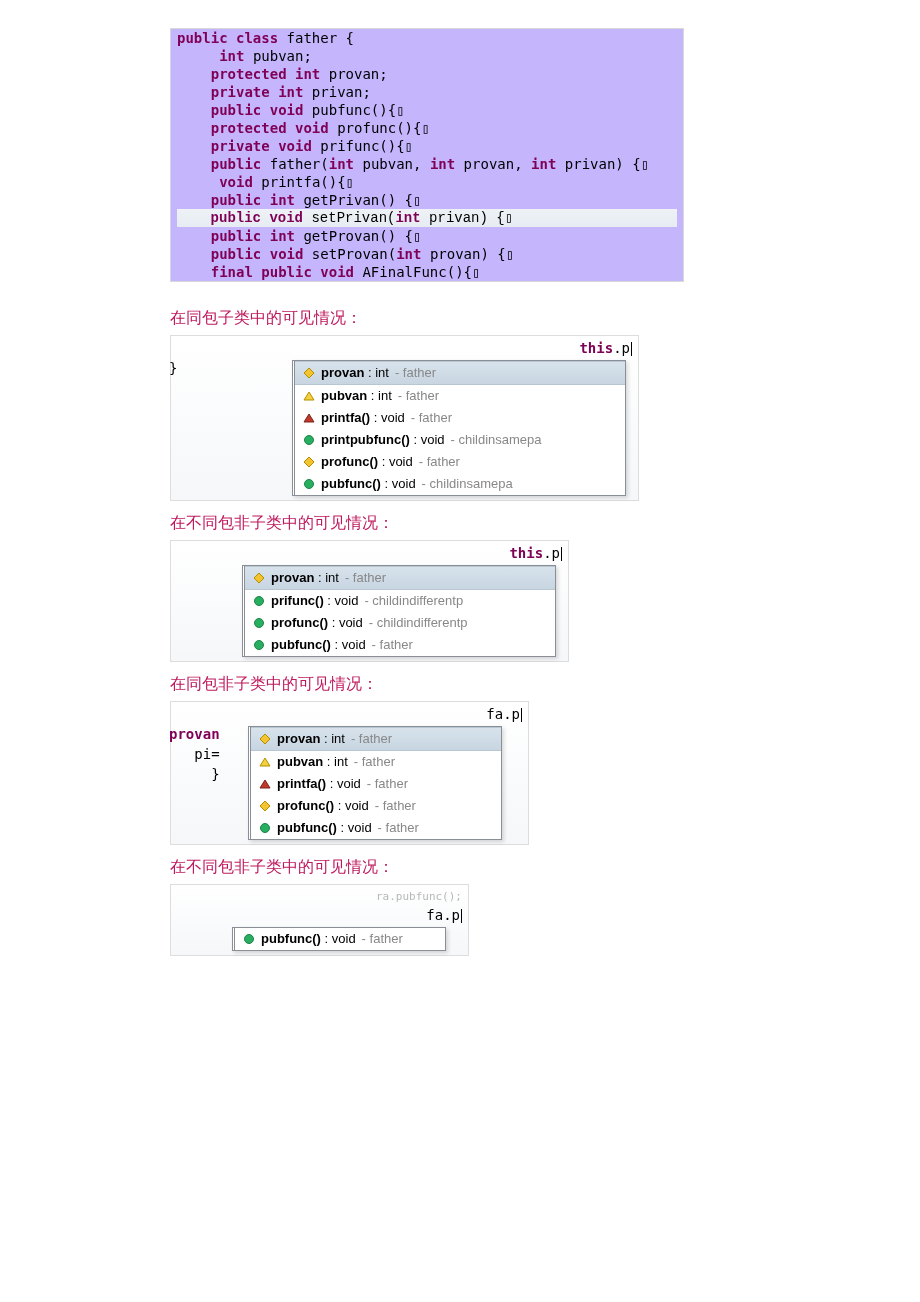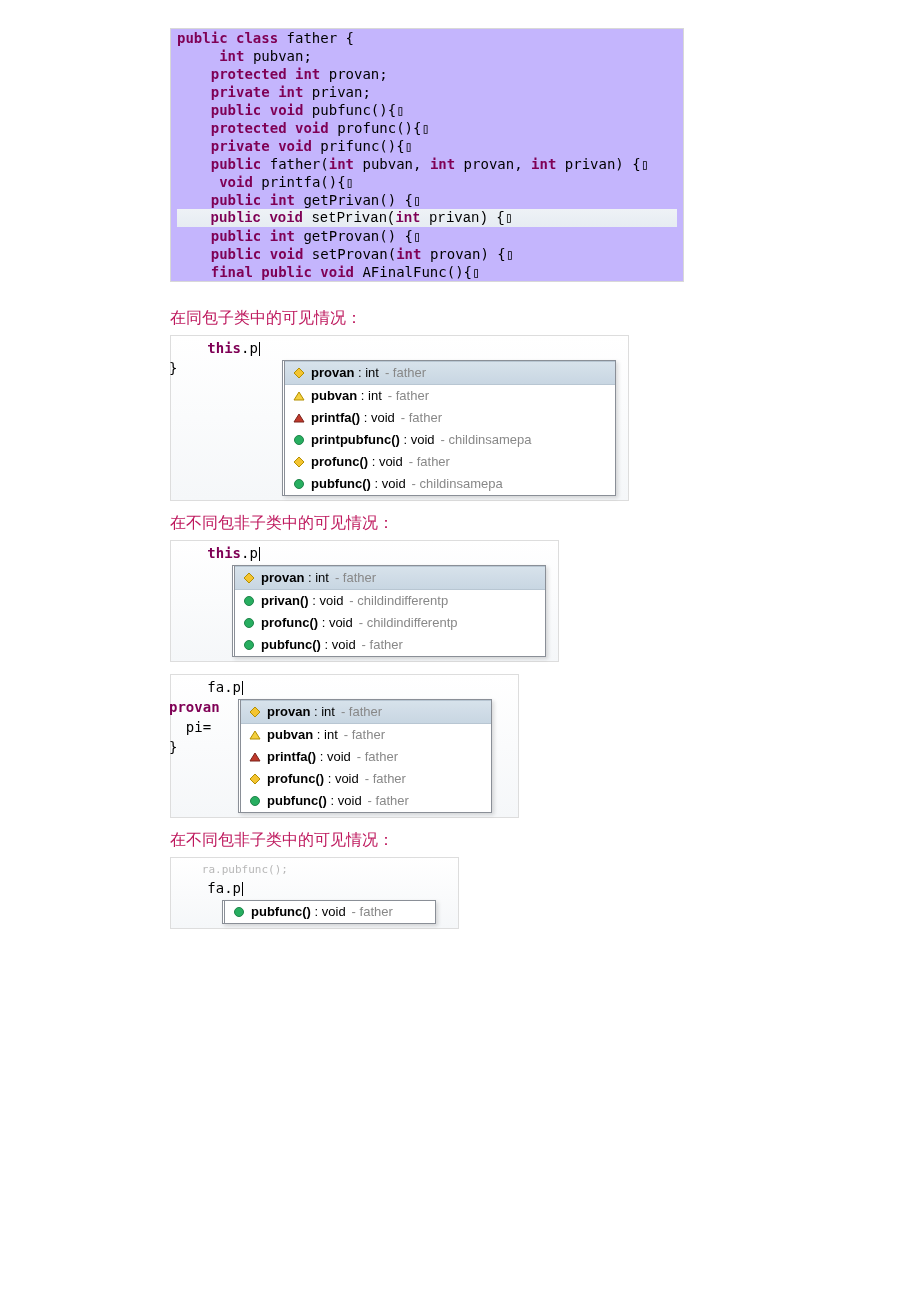--- a/index.html
+++ b/index.html
@@ -32,27 +32,28 @@
   .heading {
     font-family: "Microsoft YaHei", SimSun, sans-serif;
     font-size: 16px;
     color: #be185d;
     margin: 10px 0 6px 0;
   }
   .snippet-wrap { position: relative; margin-bottom: 12px; }
   .snippet-bg {
     background: linear-gradient(to bottom, #fff, #f5f7f9);
     border: 1px solid #ddd;
-    padding: 2px 6px 4px 11px;
+    padding: 2px 6px 4px 21px;
     font-family: Consolas, monospace;
     font-size: 14px;
     line-height: 20px;
     display: inline-block;
     min-width: 420px;
     position: relative;
+    text-align: right;
   }
   .prefix-row { white-space: pre; }
   .prefix-row .th { color: #7f0055; font-weight: bold; }
   .prefix-row .cursor {
     display:inline-block; width:1px; height:14px;
     background:#000; vertical-align:middle; margin-left:1px;
   }
   .left-gutter {
     font-family: Consolas, monospace;
     font-size: 14px;
@@ -158,42 +159,42 @@
             </span>
             <span class="nm"><b>provan</b> : int</span>
             <span class="src"> - father</span>
           </div>
           <div class="row">
             <span class="ic">
               <svg viewBox="0 0 12 12">
                 <circle cx="6" cy="6" r="4.5" fill="#27ae60" stroke="#1e8449" stroke-width="1"></circle>
               </svg>
             </span>
-            <span class="nm"><b>privan()</b> : void</span>
+            <span class="nm"><b>prifunc()</b> : void</span>
             <span class="src"> - childindifferentp</span>
           </div>
           <div class="row">
             <span class="ic">
               <svg viewBox="0 0 12 12">
                 <circle cx="6" cy="6" r="4.5" fill="#27ae60" stroke="#1e8449" stroke-width="1"></circle>
               </svg>
             </span>
             <span class="nm"><b>profunc()</b> : void</span>
             <span class="src"> - childindifferentp</span>
           </div>
           <div class="row">
             <span class="ic">
               <svg viewBox="0 0 12 12">
                 <circle cx="6" cy="6" r="4.5" fill="#27ae60" stroke="#1e8449" stroke-width="1"></circle>
               </svg>
             </span>
             <span class="nm"><b>pubfunc()</b> : void</span>
             <span class="src"> - father</span>
           </div>
-        </div></div></div><div class="snippet-wrap"><div class="snippet-bg" style="min-width: 330px;"><div class="prefix-row">   <span class="plain-code">fa</span><span class="plain-code">.p</span><span class="cursor"></span></div><div class="left-gutter" style="top: 22px;"><span class="kw2">provan</span>
+        </div></div></div><div class="heading">在同包非子类中的可见情况：</div><div class="snippet-wrap"><div class="snippet-bg" style="min-width: 330px;"><div class="prefix-row">   <span class="plain-code">fa</span><span class="plain-code">.p</span><span class="cursor"></span></div><div class="left-gutter" style="top: 22px;"><span class="kw2">provan</span>
   pi=
 }</div><div class="popup" style="width: 250px; margin-left: 56px;">
           <div class="row sel">
             <span class="ic">
               <svg viewBox="0 0 12 12">
                 <polygon points="6,1 11,6 6,11 1,6" fill="#f4c430" stroke="#b38f00" stroke-width="1"></polygon>
               </svg>
             </span>
             <span class="nm"><b>provan</b> : int</span>
             <span class="src"> - father</span>

